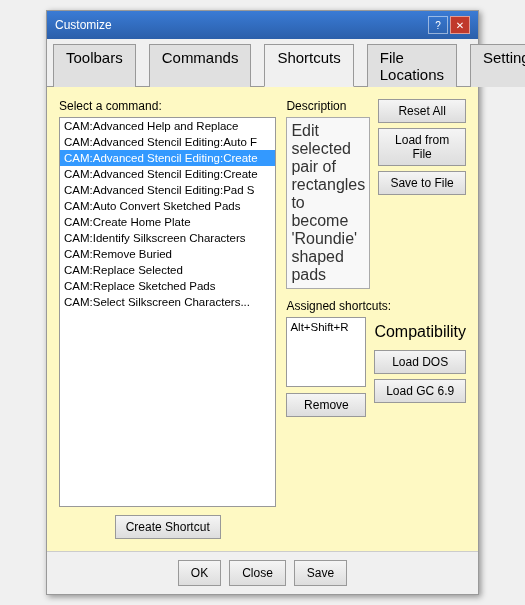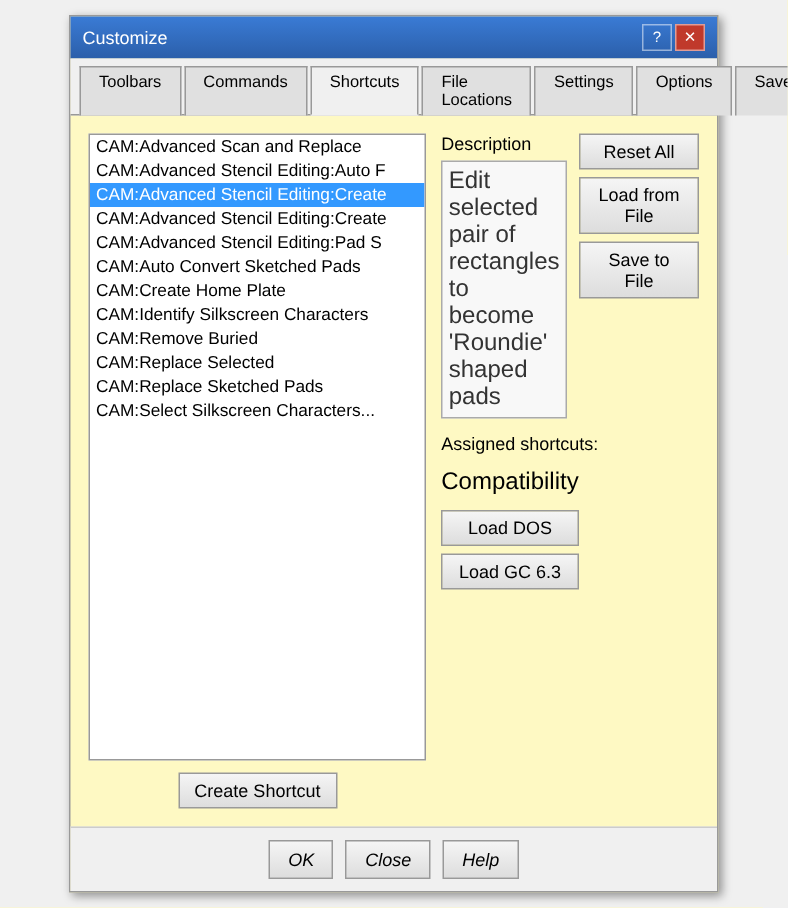--- a/index.html
+++ b/index.html
@@ -66,22 +66,22 @@
       background: #f0f0f0;
       border-bottom: 1px solid #999;
       gap: 0;
     }
     .tab {
       padding: 4px 12px;
       border: 1px solid #999;
       border-bottom: none;
       background: #e0e0e0;
       cursor: pointer;
-      font-size: 11px;
-      margin-right: 2px;
+      font-size: 15px;
+      margin-right: 13px;
       position: relative;
       top: 1px;
     }
     .tab.active {
       background: #f0f0f0;
       border-bottom: 1px solid #f0f0f0;
       z-index: 1;
       font-weight: normal;
     }
     .content {
@@ -203,21 +203,20 @@
       border-top: 1px solid #ccc;
       background: #f0f0f0;
       flex-shrink: 0;
     }
     .bottom-btn {
       padding: 5px 12px;
       border: 1px solid #999;
       background: linear-gradient(to bottom, #f5f5f5, #ddd);
       cursor: pointer;
       font-size: 12px;
-      font-style: italic;
     }
     ::-webkit-scrollbar { width: 14px; }
     ::-webkit-scrollbar-track { background: #f0f0f0; border: 1px solid #ccc; }
     ::-webkit-scrollbar-thumb { background: #c0c0c0; border: 1px solid #999; }
   </style>
 </head>
 <body>
 
 <div class="window">
 
@@ -252,22 +251,23 @@
     </div>
     <div class="tab">
       <span>Save</span>
     </div>
   </div>
 
   <div class="content">
     <div class="main-area">
 
       <div class="left-panel">
+        <div class="section-label">Select a command:</div>
         <div class="listbox" id="command-list">
-        <div class="listbox-item">CAM:Advanced Scan and Replace</div>
+        <div class="listbox-item">CAM:Advanced Help and Replace</div>
             <div class="listbox-item">CAM:Advanced Stencil Editing:Auto F</div>
             <div class="listbox-item selected">CAM:Advanced Stencil Editing:Create</div>
             <div class="listbox-item">CAM:Advanced Stencil Editing:Create</div>
             <div class="listbox-item">CAM:Advanced Stencil Editing:Pad S</div>
             <div class="listbox-item">CAM:Auto Convert Sketched Pads</div>
             <div class="listbox-item">CAM:Create Home Plate</div>
             <div class="listbox-item">CAM:Identify Silkscreen Characters</div>
             <div class="listbox-item">CAM:Remove Buried</div>
             <div class="listbox-item">CAM:Replace Selected</div>
             <div class="listbox-item">CAM:Replace Sketched Pads</div>
@@ -291,29 +291,37 @@
           <div class="right-buttons">
             <button class="btn">Reset All</button>
             <button class="btn">Load from File</button>
             <button class="btn">Save to File</button>
           </div>
         </div>
 
         <div class="assigned-group">
           <div class="assigned-label">Assigned shortcuts:</div>
           <div style="display:flex; gap:8px;">
+            <div style="flex:1;">
+              <div class="assigned-box">
+                <span>Alt+Shift+R</span>
+              </div>
+              <div class="remove-btn-area">
+                <button class="btn">Remove</button>
+              </div>
+            </div>
             <div class="right-buttons" style="margin-left:0;">
               <div class="compat-label">Compatibility</div>
               <button class="btn">Load DOS</button>
-              <button class="btn">Load GC 6.3</button>
+              <button class="btn">Load GC 6.9</button>
             </div>
           </div>
         </div>
       </div>
     </div>
   </div>
 
   <div class="bottom-bar">
     <button class="bottom-btn">OK</button>
     <button class="bottom-btn">Close</button>
-    <button class="bottom-btn">Help</button>
+    <button class="bottom-btn">Save</button>
   </div>
 </div>
 
 </body></html>

